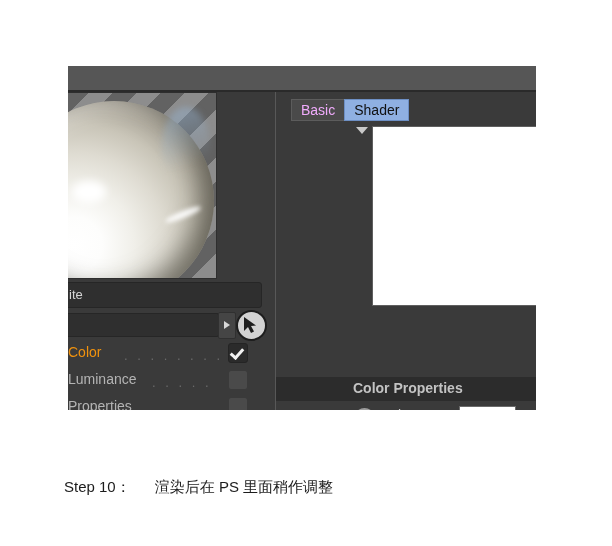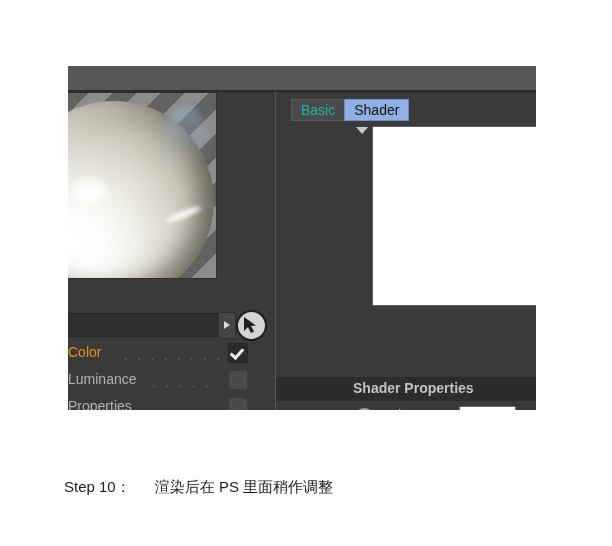--- a/index.html
+++ b/index.html
@@ -234,21 +234,21 @@
     left: 15px;
     top: 7px;
     height: 22px;
   }
   .tab {
     display: inline-block;
     height: 20px;
     padding: 0 9px;
     line-height: 20px;
     font-size: 14px;
-    color: #14b8a6;
+    color: #f0abfc;
     background: #4a4a4a;
     border: 1px solid #5c5c5c;
     vertical-align: top;
   }
   .tab.active {
     background: #8fb0e2;
     color: #111111;
     border: 1px solid #6d8fc4;
     margin-left: -1px;
   }
@@ -365,20 +365,23 @@
 
   <div class="left-pane">
 
     <div class="preview-box">
       <div class="sphere"></div>
       <div class="sphere-rimlight"></div>
       <div class="sphere-hot"></div>
       <div class="sphere-glint"></div>
     </div>
 
+    <div class="name-field">
+      <span>ite</span>
+    </div>
 
     <div class="path-row">
       <div class="path-field"></div>
       <div class="path-arrow-btn"></div>
       <div class="cursor-btn">
         <svg width="16" height="18" viewBox="0 0 16 18">
           <path d="M1 1 L1 15 L5 11 L8 17 L11 15.5 L8 10 L13 9.5 Z" fill="#1e1e1e"></path>
         </svg>
       </div>
     </div>
@@ -409,21 +412,21 @@
 
     <div class="tabstrip">
       <span class="tab">Basic</span><span class="tab active">Shader</span>
     </div>
 
     <div class="disclosure"></div>
 
     <div class="shader-preview"></div>
 
     <div class="props-header">
-      <span>Shader Properties</span>
+      <span>Color Properties</span>
     </div>
 
     <div class="prop-row" style="top:312px">
       <span class="radio"></span>
       <span class="prop-label">Color 1</span>
       <span class="prop-arrow"></span>
       <span class="swatch" style="background:#ffffff"></span>
     </div>
 
   </div>

